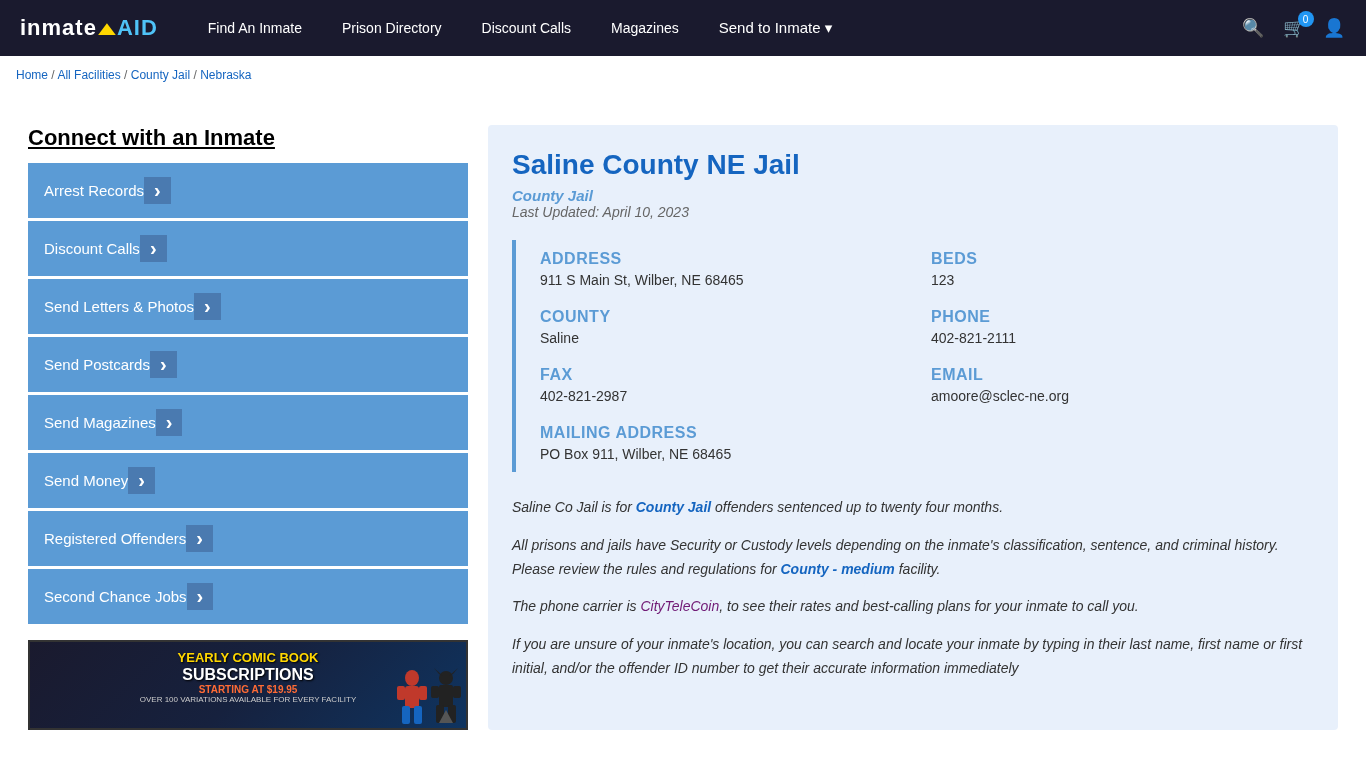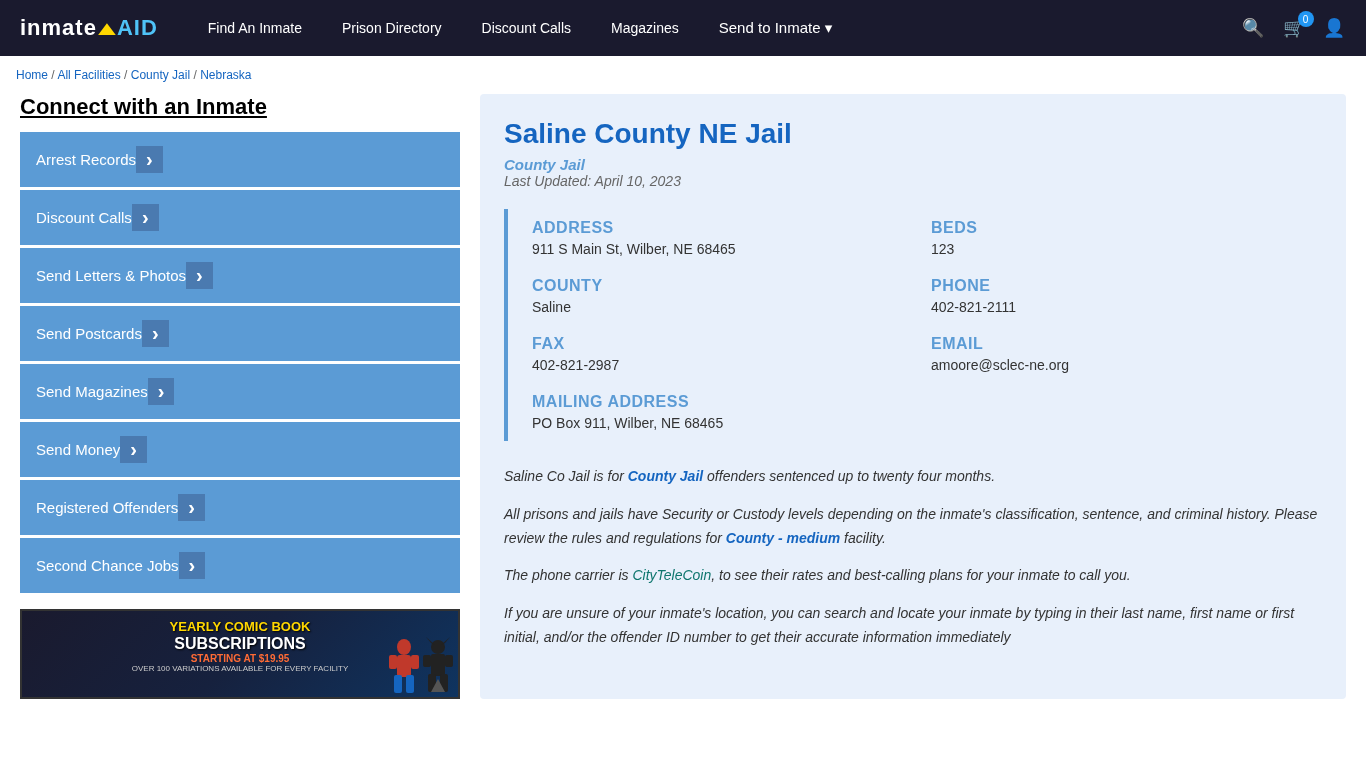--- a/index.html
+++ b/index.html
@@ -88,23 +88,24 @@
     }
     .breadcrumb a {
       color: #1565c0;
       text-decoration: none;
     }
     .breadcrumb span { color: #666; }
 
     
     .main-container {
       display: flex;
-      padding: 0 20px 20px;
+      padding: 0 28px 20px;
       gap: 20px;
       max-width: 1366px;
+      margin-top: 31px;
     }
 
     
     .sidebar {
       width: 440px;
       flex-shrink: 0;
     }
     .sidebar-title {
       font-size: 22px;
       font-weight: bold;
@@ -244,21 +245,21 @@
       margin-bottom: 14px;
       font-style: italic;
     }
     .desc-bold-link {
       color: #1565c0;
       font-weight: bold;
       font-style: italic;
       text-decoration: none;
     }
     .desc-link {
-      color: #0f766e;
+      color: #701a75;
       font-style: italic;
       text-decoration: none;
     }
   </style>
 </head>
 <body>
 
 <header>
   <div class="header">
     <div class="logo">

